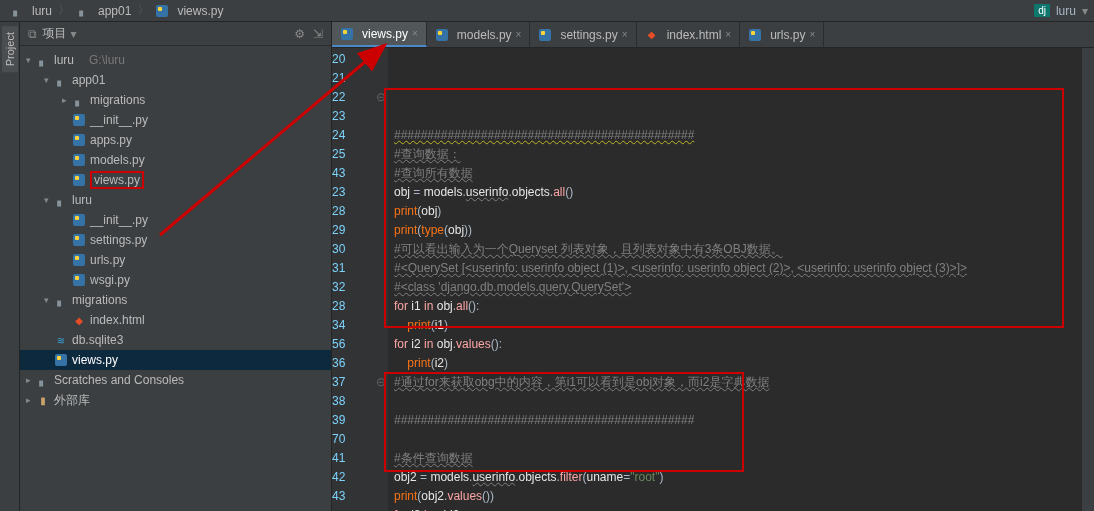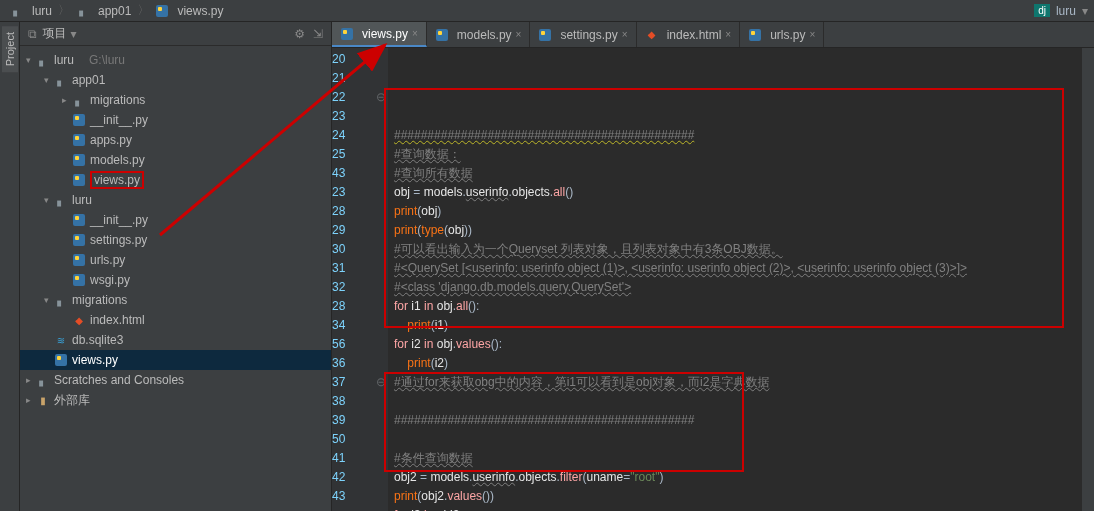--- a/index.html
+++ b/index.html
@@ -262,21 +262,21 @@
           <div>30</div>
           <div>31</div>
           <div>32</div>
           <div>28</div>
           <div>34</div>
           <div>56</div>
           <div>36</div>
           <div>37</div>
           <div>38</div>
           <div>39</div>
-          <div>50</div>
+          <div>70</div>
           <div>41</div>
           <div>42</div>
           <div>43</div>
         </div>
       <div class="fold-col" id="foldcol">
           <div></div>
           <div></div>
           <div>⊖</div>
           <div></div>
           <div></div>

